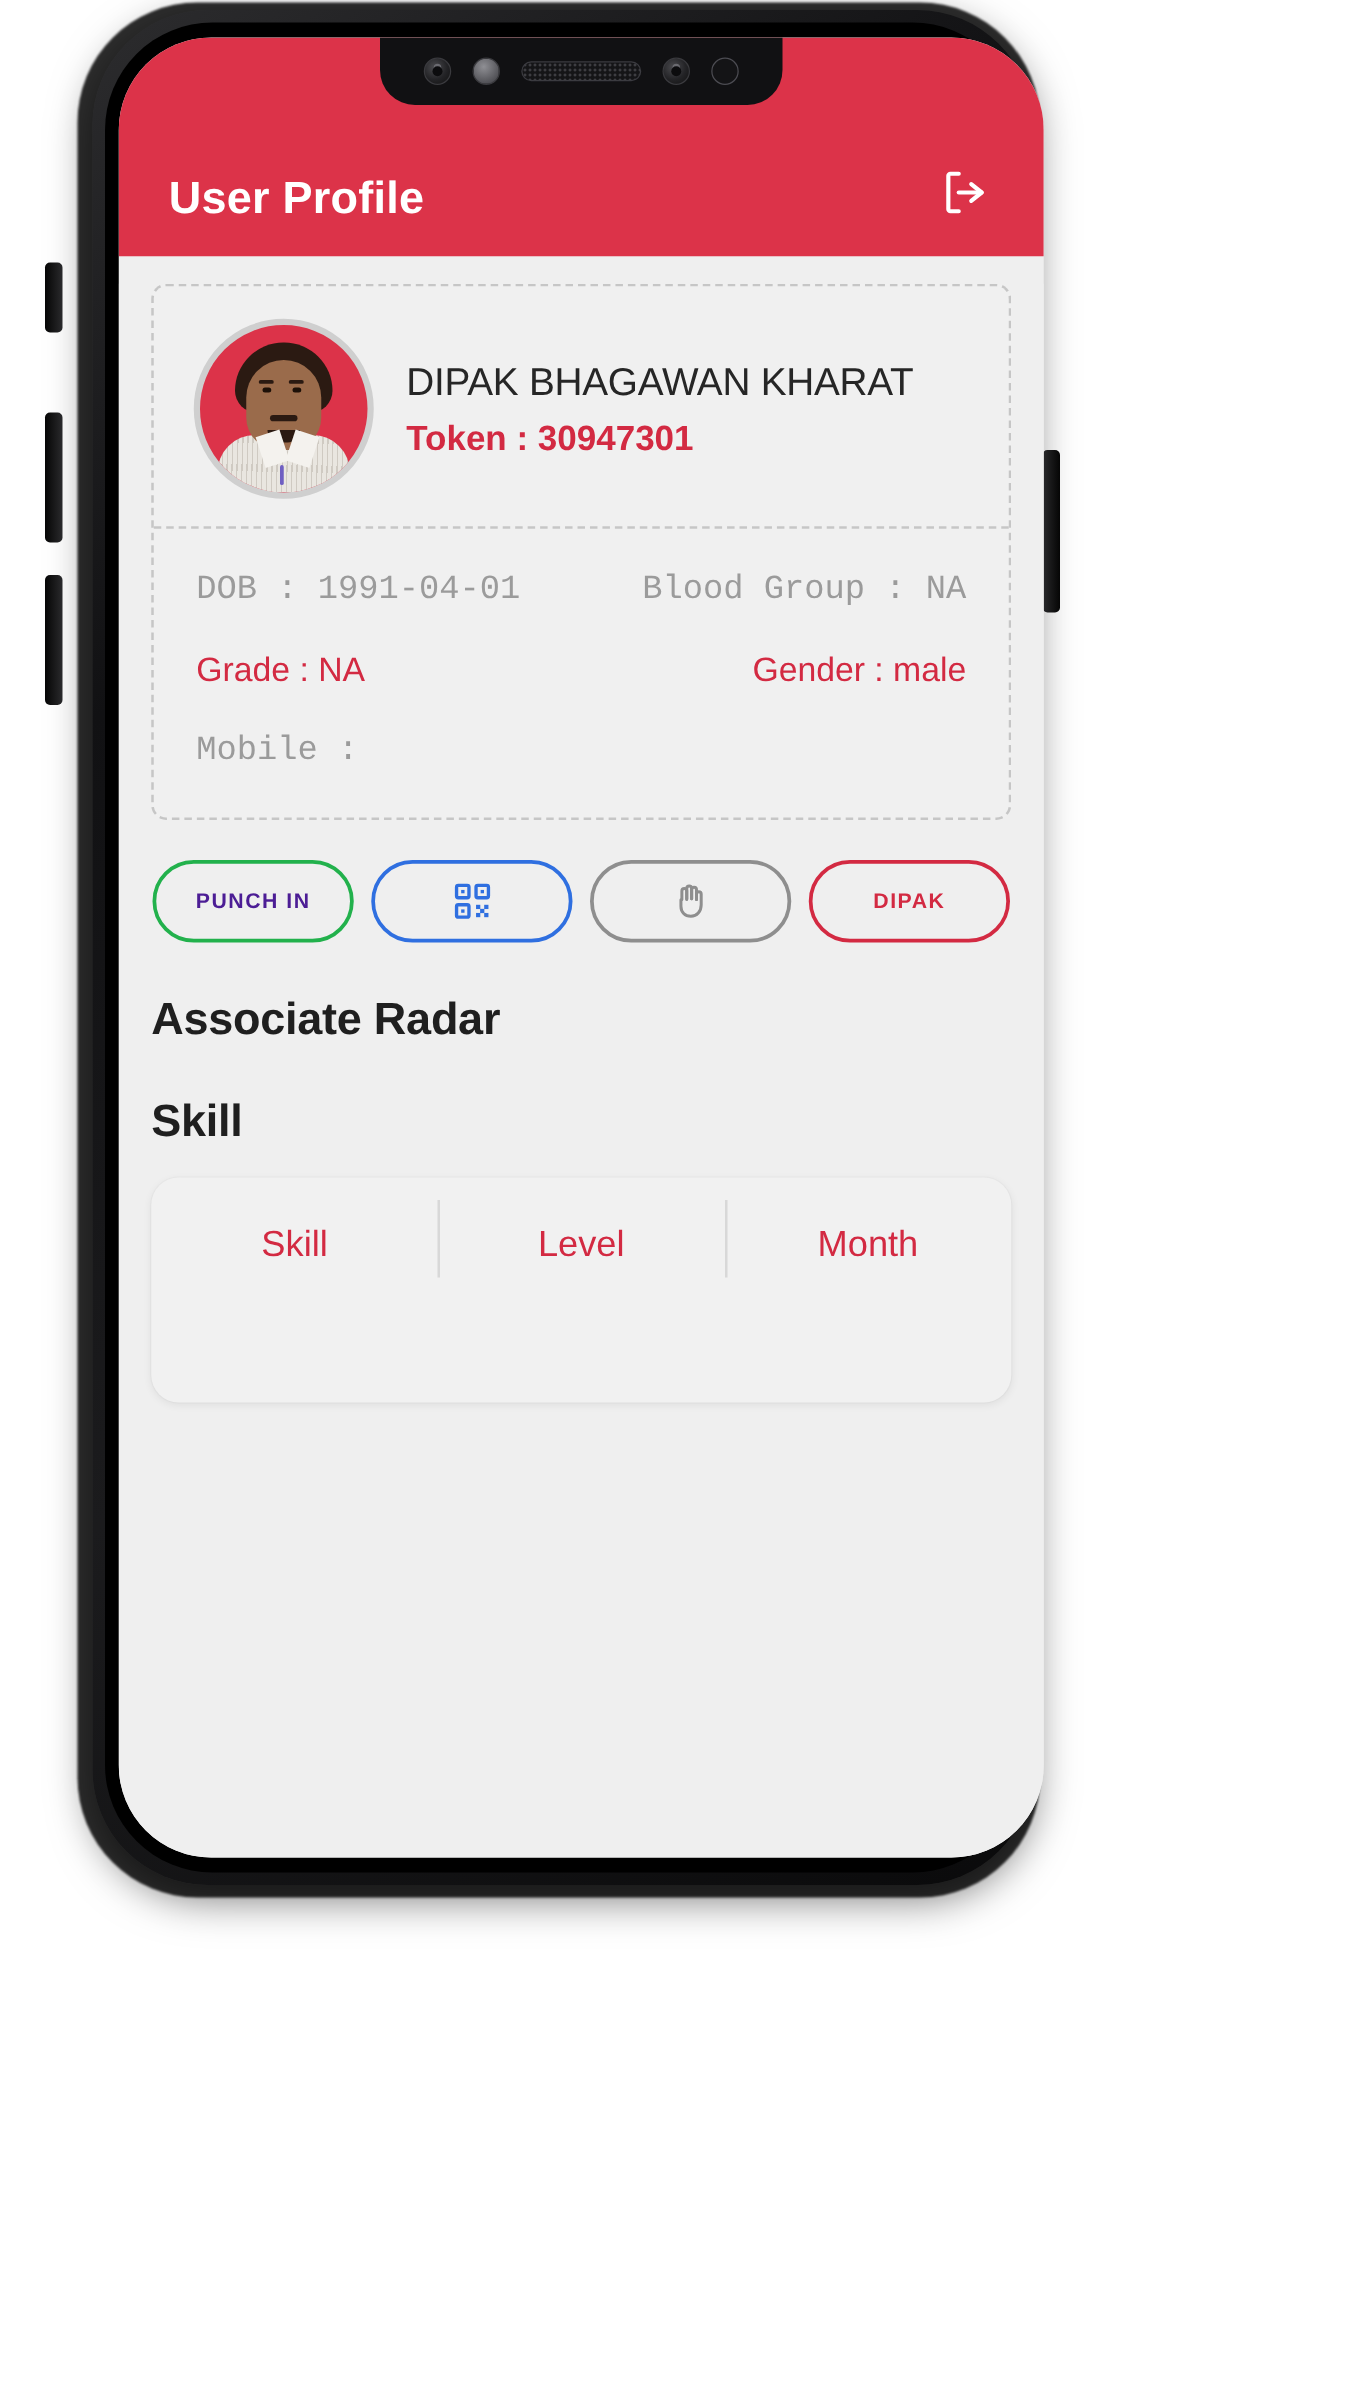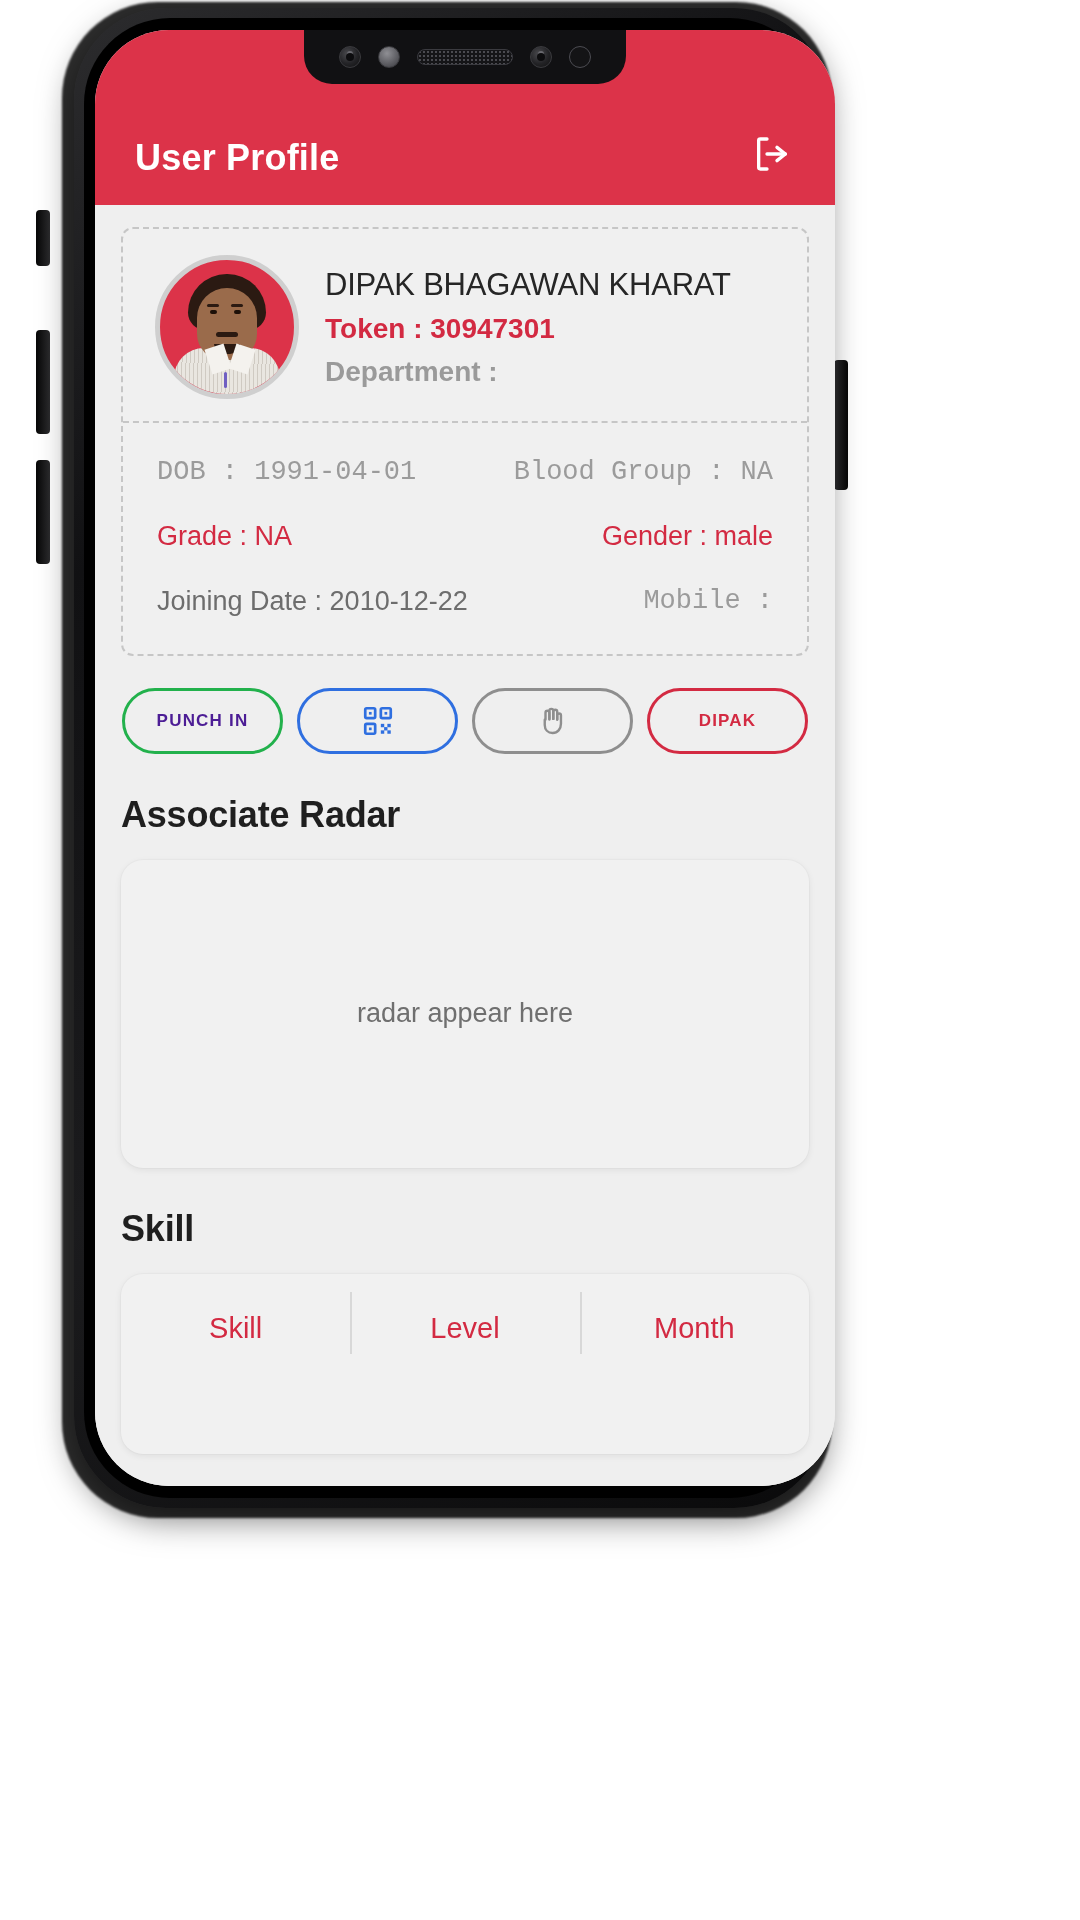--- a/index.html
+++ b/index.html
@@ -423,38 +423,36 @@
             <div class="av-stache"></div>
             <div class="av-beard"></div>
             <div class="av-collar-l"></div>
             <div class="av-collar-r"></div>
             <div class="av-pen"></div>
           </div>
 
           <div class="profile-names">
             <div class="p-name">DIPAK BHAGAWAN KHARAT</div>
             <div class="p-token">Token : 30947301</div>
-            <div class="p-dept">Department :</div>
           </div>
         </div>
 
         <div class="profile-details">
 
           <div class="detail-row">
             <div class="detail-cell left c-gray">DOB : 1991-04-01</div>
             <div class="detail-cell right c-gray">Blood Group : NA</div>
           </div>
 
           <div class="detail-row">
             <div class="detail-cell left c-red">Grade : NA</div>
             <div class="detail-cell right c-red">Gender : male</div>
           </div>
 
           <div class="detail-row">
-            <div class="detail-cell left c-dark">Joining Date : 2010-12-22</div>
             <div class="detail-cell right c-gray">Mobile :</div>
           </div>
 
         </div>
       </div>
 
       <div class="actions">
 
         <div class="act-btn act-punch">
           <span>PUNCH IN</span>
@@ -486,23 +484,20 @@
         </div>
 
         <div class="act-btn act-mteams">
           <span>DIPAK</span>
         </div>
 
       </div>
 
       <div class="section-title">Associate Radar</div>
 
-      <div class="radar-card">
-        <div class="radar-text">radar appear here</div>
-      </div>
 
       <div class="section-title">Skill</div>
 
       <div class="skill-card">
         <div class="skill-head">
           <div class="skill-th">Skill</div>
           <div class="skill-th">Level</div>
           <div class="skill-th">Month</div>
         </div>
         <div class="skill-row">

